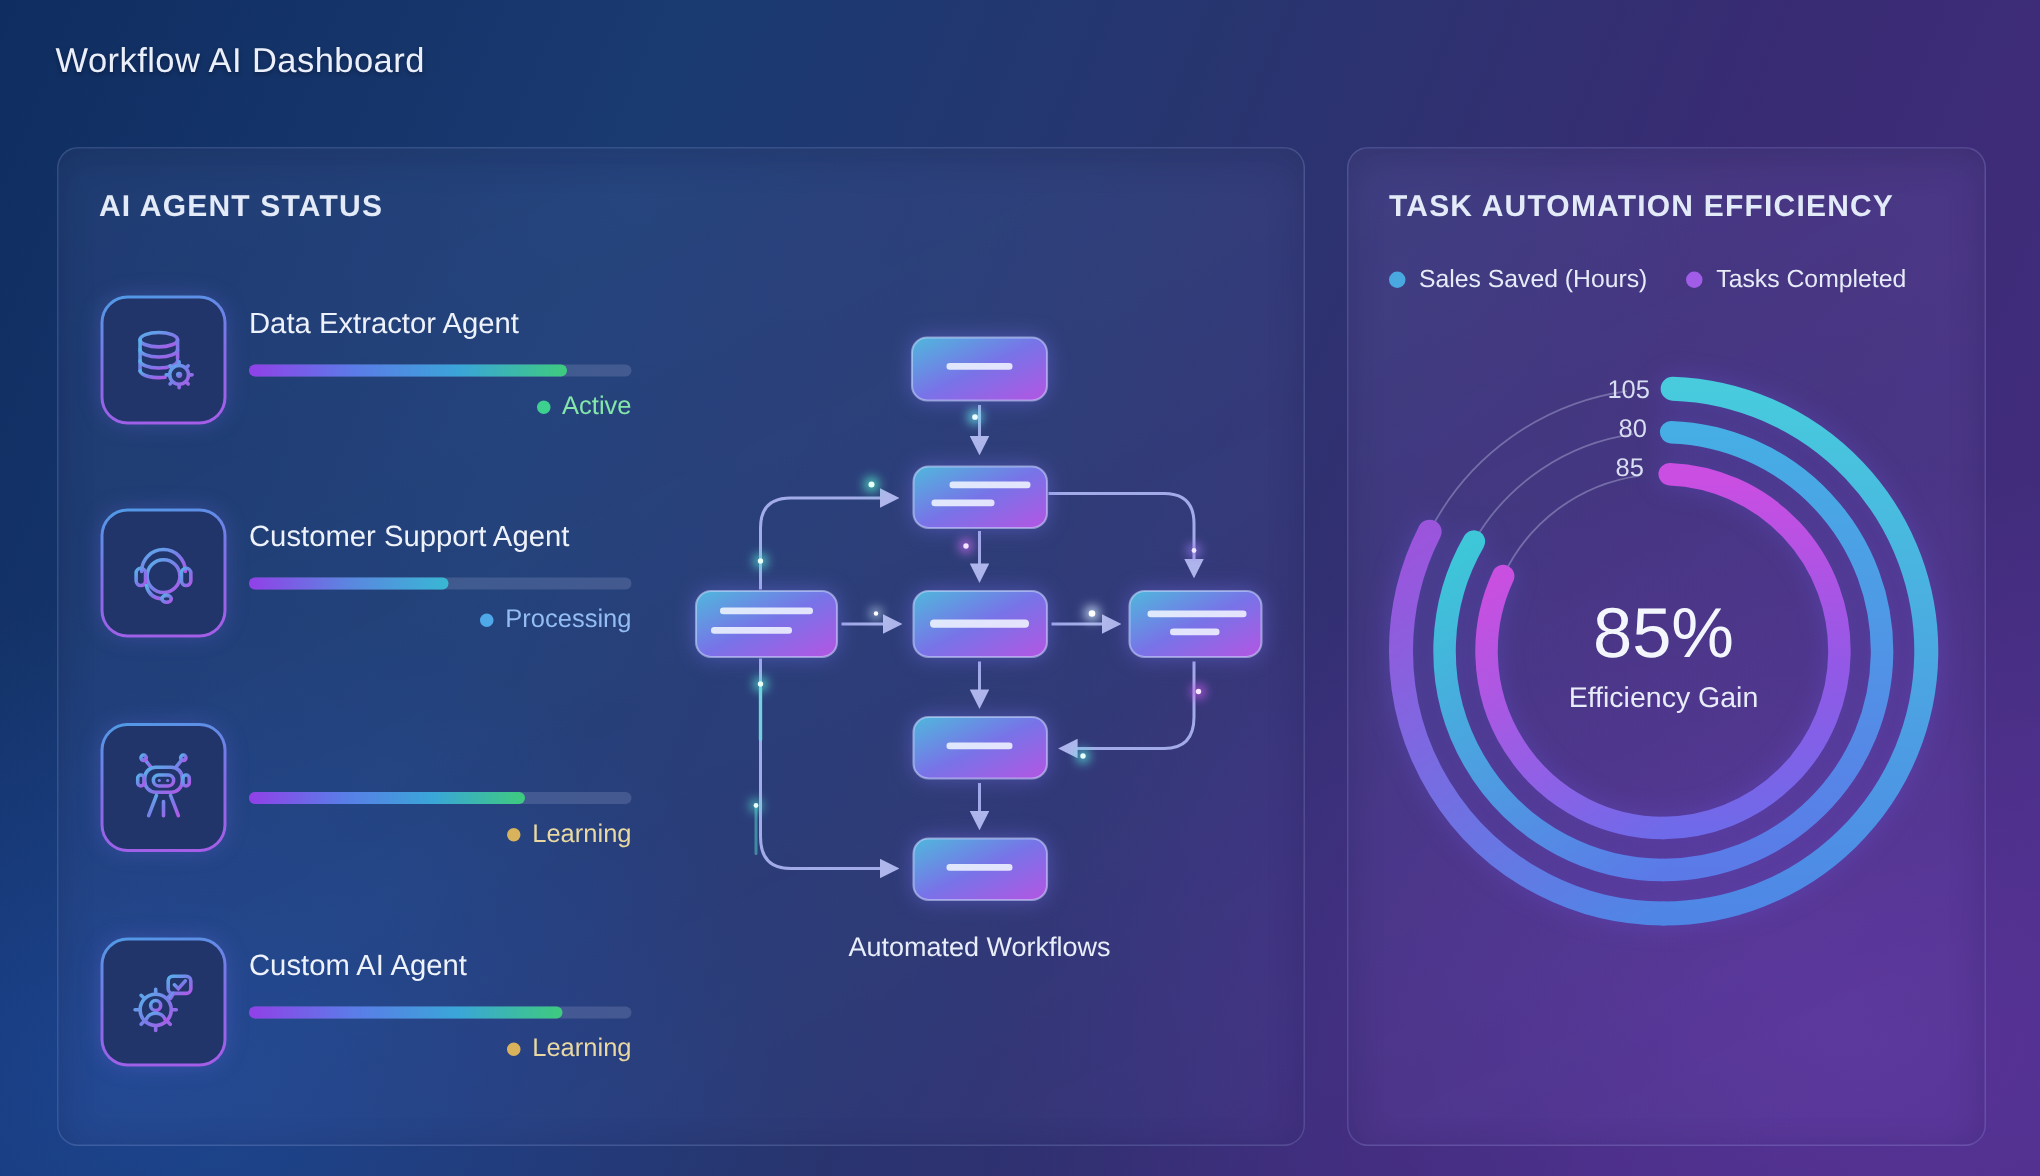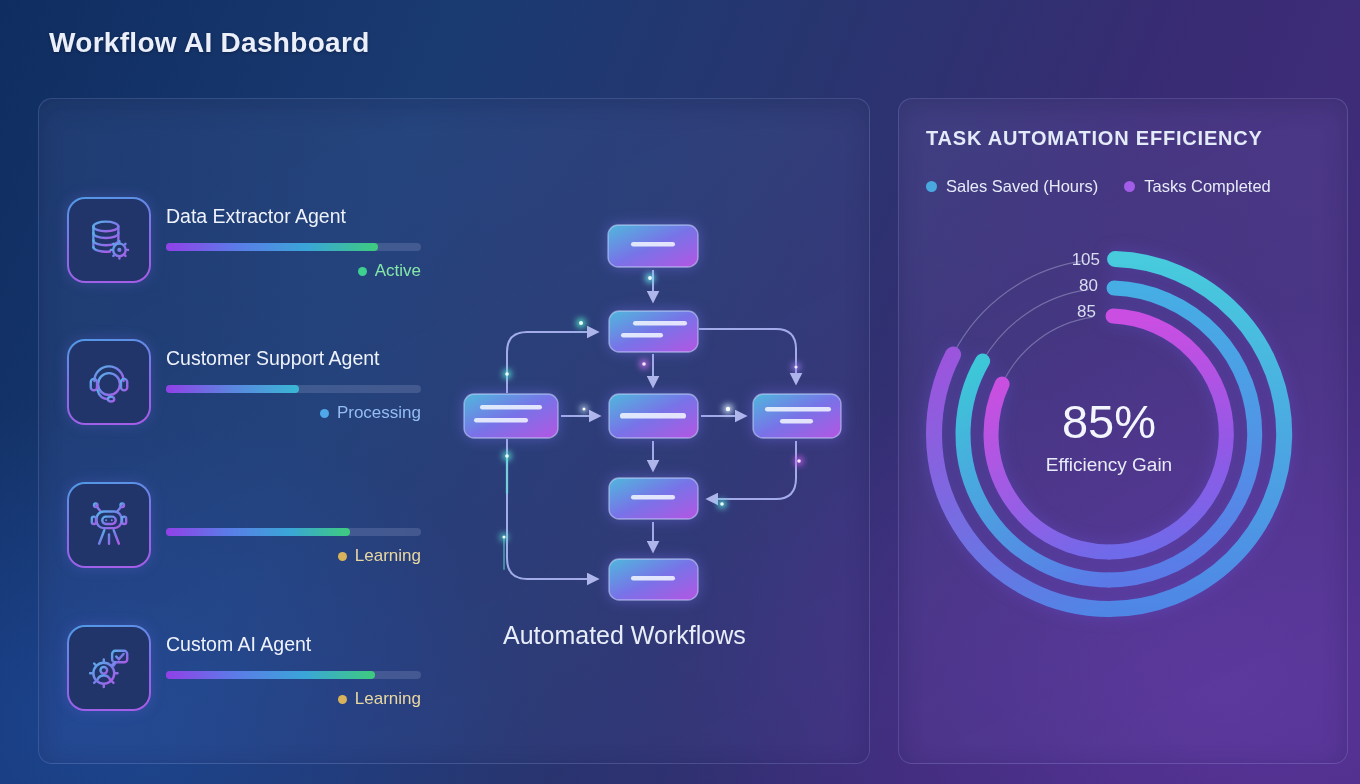--- a/index.html
+++ b/index.html
@@ -5,29 +5,29 @@
   html,body{margin:0;padding:0;}
   body{
     width:1360px;height:784px;position:relative;overflow:hidden;
     font-family:"Liberation Sans", sans-serif;
     background:
       radial-gradient(900px 620px at 90% 88%, rgba(122,62,196,0.38), transparent 62%),
       radial-gradient(760px 540px at 6% 92%, rgba(38,92,205,0.32), transparent 60%),
       linear-gradient(112deg,#0f2d60 0%,#1a3a72 28%,#28356f 50%,#392b74 72%,#462d80 100%);
   }
   .page-title{
-    position:absolute;left:37px;top:27px;font-size:28px;font-weight:700;
-    color:#eaeffa;letter-spacing:.3px;text-shadow:0 1px 3px rgba(0,0,20,.35);margin-left:12px;
+    position:absolute;left:37px;top:27px;font-size:23px;font-weight:400;
+    color:#eaeffa;letter-spacing:.3px;text-shadow:0 1px 3px rgba(0,0,20,.35);
   }
   .panel{position:absolute;top:98px;height:664px;border-radius:14px;
     border:1px solid rgba(170,185,235,0.16);box-shadow:0 6px 24px rgba(5,10,40,.18) inset;}
   .panel.left{left:38px;width:830px;
     background:linear-gradient(155deg, rgba(150,165,235,0.11), rgba(118,124,215,0.055));}
   .panel.right{left:898px;width:424px;
-    background:linear-gradient(155deg, rgba(182,150,242,0.13), rgba(148,118,232,0.07));padding-left:24px;}
+    background:linear-gradient(155deg, rgba(182,150,242,0.13), rgba(148,118,232,0.07));}
   .panel-heading{
     position:absolute;left:27px;top:28px;font-size:20px;font-weight:600;
     color:#e3eaf8;letter-spacing:.8px;
   }
   
   .agent-row{position:absolute;left:0;width:440px;height:110px;}
   .icon-box{
     position:absolute;left:28px;top:0;width:84px;height:86px;border-radius:18px;padding:2px;
     background:linear-gradient(168deg,#4e9ce6,#8a6ae8 55%,#a85ce8);box-sizing:border-box;
     box-shadow:0 0 14px rgba(120,110,240,.25);
@@ -40,31 +40,32 @@
   .bar-fill{height:8px;border-radius:5px;}
   .status{position:absolute;left:127px;top:63px;width:255px;height:22px;
     display:flex;align-items:center;justify-content:flex-end;gap:8px;}
   .status .dot{width:9px;height:9px;border-radius:50%;}
   .status .status-label{font-size:17px;}
   
   .legend{position:absolute;left:27px;top:78px;display:flex;align-items:center;gap:26px;}
   .legend-item{display:flex;align-items:center;gap:9px;}
   .legend-dot{width:11px;height:11px;border-radius:50%;}
   .legend-label{font-size:16.5px;color:#e6ebf8;}
-  .wf-caption{position:absolute;left:464px;top:522px;width:300px;text-align:left;
-    font-size:25px;color:#e8edfa;}
+  .wf-caption{position:absolute;left:464px;top:522px;width:300px;text-align:center;
+    font-size:18px;color:#e8edfa;}
   svg{display:block;}
   .overlay-svg{position:absolute;left:0;top:0;pointer-events:none;}
 </style>
 </head>
 <body>
 
 <div class="page-title">Workflow AI Dashboard</div>
 
 <div class="panel left">
+  <div class="panel-heading">AI AGENT STATUS</div>
 
   <div class="agent-row" style="top:240px;">
     <div class="icon-box">
         <div class="icon-box-inner">
       <svg width="50" height="50" viewBox="0 0 48 48">
         <g fill="none" stroke="url(#gi1)" stroke-width="2.3" stroke-linecap="round">
           <path d="M10 23 a14 14 0 0 1 28 0"></path>
           <circle cx="24" cy="26" r="10.5"></circle>
           <rect x="6.5" y="21" width="6" height="11" rx="3"></rect>
           <rect x="35.5" y="21" width="6" height="11" rx="3"></rect>

